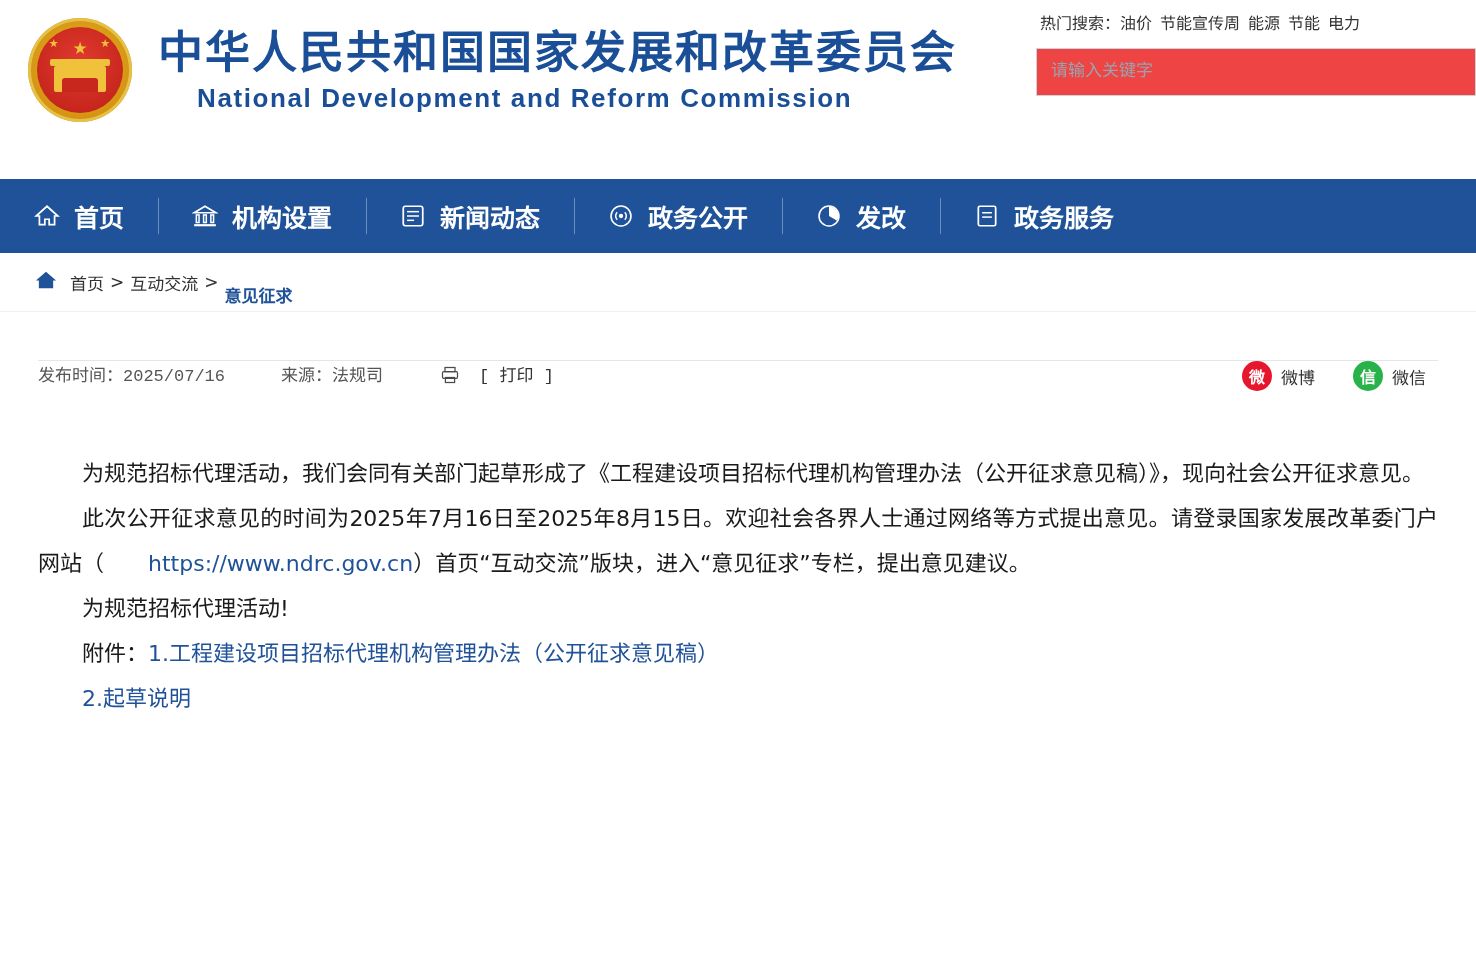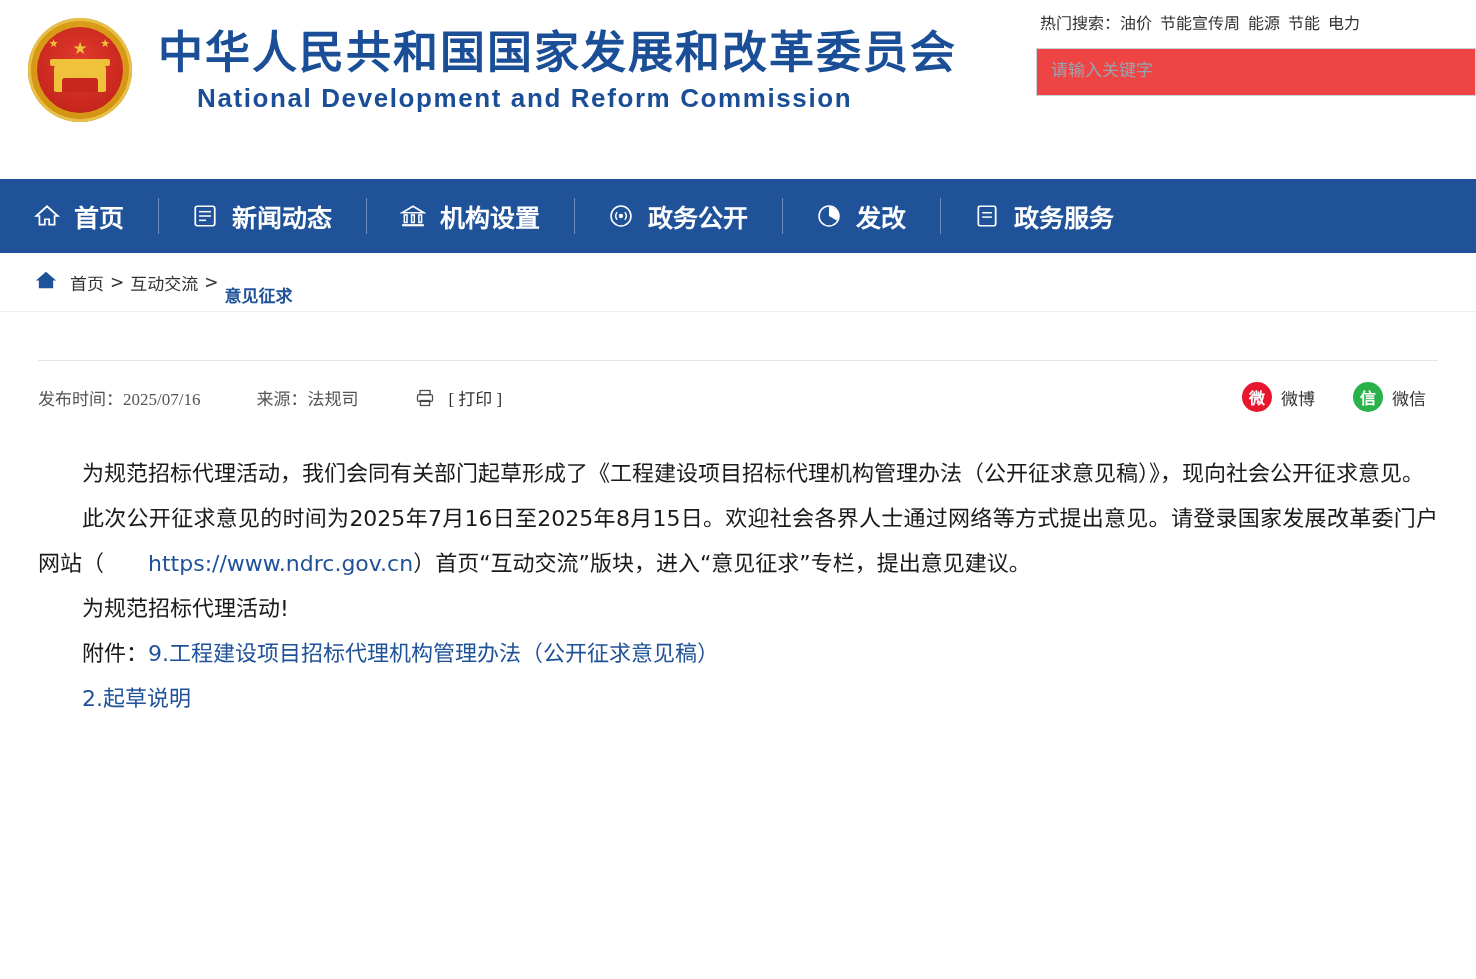--- a/index.html
+++ b/index.html
@@ -228,31 +228,31 @@
     padding-top: 42px;
   }
   .art-title .ln { display: block; }
   .meta-divider {
     margin-top: 48px;
     border-top: 1px solid #e2e6eb;
   }
   .meta {
     height: 72px;
     display: flex;
-    align-items: center;
+    align-items: flex-start;
     font-size: 17px;
     color: #555;
-    font-family: Liberation Serif, serif;
+    font-family: Liberation Mono, monospace;
     position: relative;
   }
   .meta .m-item { margin-right: 56px; white-space: nowrap; }
   .meta .print {
     display: flex;
     align-items: center;
-    gap: 12px;
+    gap: 18px;
     color: #333;
   }
   .printer {
     width: 22px; height: 18px;
     position: relative;
     display: inline-block;
   }
   .share {
     position: absolute;
     right: 12px;
@@ -347,40 +347,40 @@
       <svg width="26" height="26" viewBox="0 0 24 24">
           <path d="M12 3 L22 12 h-3 v8 h-5 v-5 h-4 v5 H5 v-8 H2 Z" fill="none" stroke="#fff" stroke-width="1.6"></path>
         </svg>
     </span>
     <span>首页</span>
   </div>
 
   <div class="nav-item">
     <span class="nav-icon">
       <svg width="26" height="26" viewBox="0 0 24 24">
-          <rect x="3" y="3" width="18" height="18" rx="2" fill="none" stroke="#fff" stroke-width="1.6"></rect>
-          <line x1="6.5" y1="8" x2="17.5" y2="8" stroke="#fff" stroke-width="1.4"></line>
-          <line x1="6.5" y1="12" x2="17.5" y2="12" stroke="#fff" stroke-width="1.4"></line>
-          <line x1="6.5" y1="16" x2="13" y2="16" stroke="#fff" stroke-width="1.4"></line>
-        </svg>
-    </span>
-    <span>新闻动态</span>
-  </div>
-
-  <div class="nav-item">
-    <span class="nav-icon">
-      <svg width="26" height="26" viewBox="0 0 24 24">
           <path d="M2 9 L12 3 L22 9 Z" fill="none" stroke="#fff" stroke-width="1.5"></path>
           <rect x="4" y="11" width="2.5" height="7" fill="none" stroke="#fff" stroke-width="1.4"></rect>
           <rect x="10.7" y="11" width="2.5" height="7" fill="none" stroke="#fff" stroke-width="1.4"></rect>
           <rect x="17.4" y="11" width="2.5" height="7" fill="none" stroke="#fff" stroke-width="1.4"></rect>
           <rect x="2" y="19.5" width="20" height="2" fill="#fff"></rect>
         </svg>
     </span>
     <span>机构设置</span>
+  </div>
+
+  <div class="nav-item">
+    <span class="nav-icon">
+      <svg width="26" height="26" viewBox="0 0 24 24">
+          <rect x="3" y="3" width="18" height="18" rx="2" fill="none" stroke="#fff" stroke-width="1.6"></rect>
+          <line x1="6.5" y1="8" x2="17.5" y2="8" stroke="#fff" stroke-width="1.4"></line>
+          <line x1="6.5" y1="12" x2="17.5" y2="12" stroke="#fff" stroke-width="1.4"></line>
+          <line x1="6.5" y1="16" x2="13" y2="16" stroke="#fff" stroke-width="1.4"></line>
+        </svg>
+    </span>
+    <span>新闻动态</span>
   </div>
 
   <div class="nav-item">
     <span class="nav-icon">
       <svg width="26" height="26" viewBox="0 0 24 24">
           <circle cx="12" cy="12" r="9.2" fill="none" stroke="#fff" stroke-width="1.5"></circle>
           <circle cx="12" cy="12" r="2" fill="#fff"></circle>
           <path d="M8.5 8.5 a5 5 0 0 0 0 7" fill="none" stroke="#fff" stroke-width="1.4"></path>
           <path d="M15.5 8.5 a5 5 0 0 1 0 7" fill="none" stroke="#fff" stroke-width="1.4"></path>
         </svg>
@@ -455,16 +455,16 @@
         <span class="s-circle s-wechat">信</span>
         <span>微信</span>
       </div>
     </div>
   </div>
 
   <div class="body-text">
     <p>为规范招标代理活动，我们会同有关部门起草形成了《工程建设项目招标代理机构管理办法（公开征求意见稿）》，现向社会公开征求意见。</p>
     <p><span>此次公开征求意见的时间为2025年7月16日至2025年8月15日。欢迎社会各界人士通过网络等方式提出意见。请登录国家发展改革委门户网站（</span><a class="inline-link" href="#">https://www.ndrc.gov.cn</a><span>）首页“互动交流”版块，进入“意见征求”专栏，提出意见建议。</span></p>
     <p>为规范招标代理活动!</p>
-    <p class="attach-line"><span>附件：</span><a href="#">9.工程建设项目招标代理机构管理办法（公开征求意见稿）</a></p>
+    <p class="attach-line"><span>附件：</span><a href="#">1.工程建设项目招标代理机构管理办法（公开征求意见稿）</a></p>
     <p class="attach-sub"><a href="#">2.起草说明</a></p>
   </div>
 </div>
 
 </body></html>

